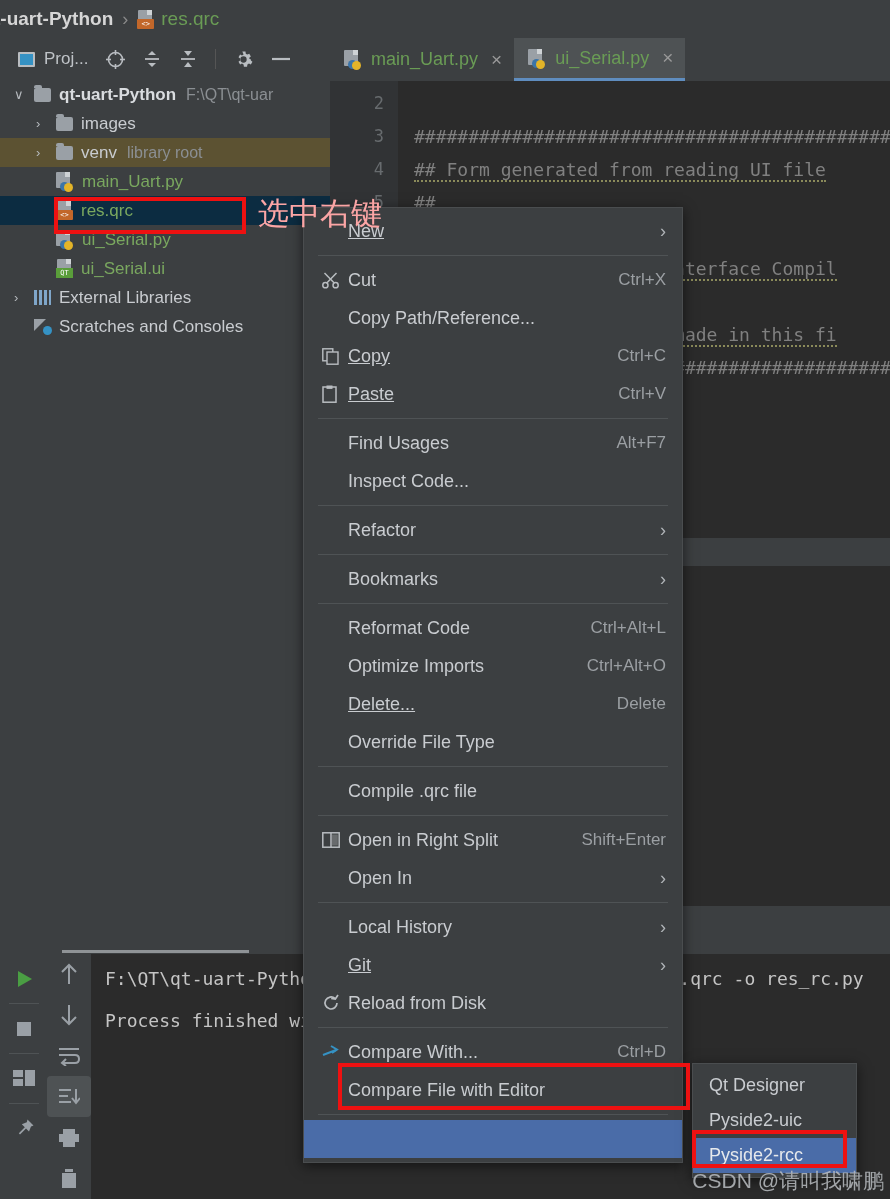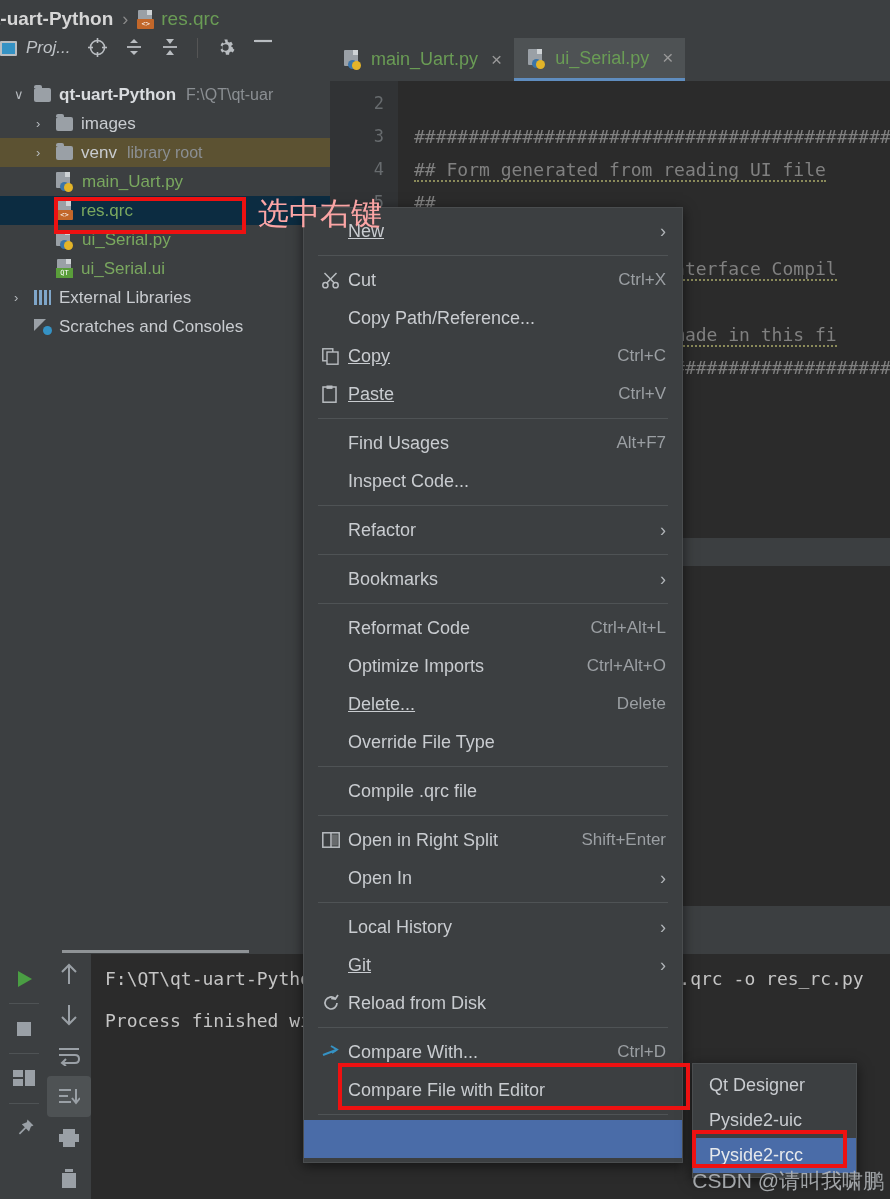--- a/index.html
+++ b/index.html
@@ -50,22 +50,22 @@
   .qt-ico .fold{ position:absolute; right:2px; top:0; width:5px;height:5px; background:#cfd3d6;}
   .qt-ico .bar { position:absolute; left:0; bottom:0; width:17px;height:10px; background:#5a9e3a;
      color:#fff; font-size:7px; font-family:"DejaVu Sans Mono", monospace; text-align:center;line-height:10px;}
 
   
   .proj-panel {
     position: absolute; left: 0; top: 38px; width: 330px; height: 868px;
     background: #3c3f41;
   }
   .proj-header {
-    height: 42px; display: flex; align-items: flex-start; gap: 18px;
-    background: #3c3f41; font-style: italic;
+    height: 42px; display: flex; align-items: center; gap: 18px;
+    padding-left: 18px; background: #3c3f41;
   }
   .proj-title { color: #bfc3c7; font-size: 17px; display:flex; align-items:center; gap:9px;}
   .win-ico { width:17px;height:15px;border:2px solid #b9bdc1; background:#3592c4; border-radius:1px;}
   .ph-ico { color:#b9bdc1; font-size:16px; line-height:1; }
   .ph-sep { width:1px; height:20px; background:#555; }
 
   .tree { position:absolute; left:0; top:42px; width:330px; font-size:17px; color:#c9ccd0; }
   .trow { display:flex; align-items:center; height:29px; padding-left:14px; white-space:nowrap; }
   .trow .arw { width:20px; color:#b6babe; font-size:13px; display:inline-block; }
   .trow .ico { margin-right:8px; display:flex; align-items:center; }

